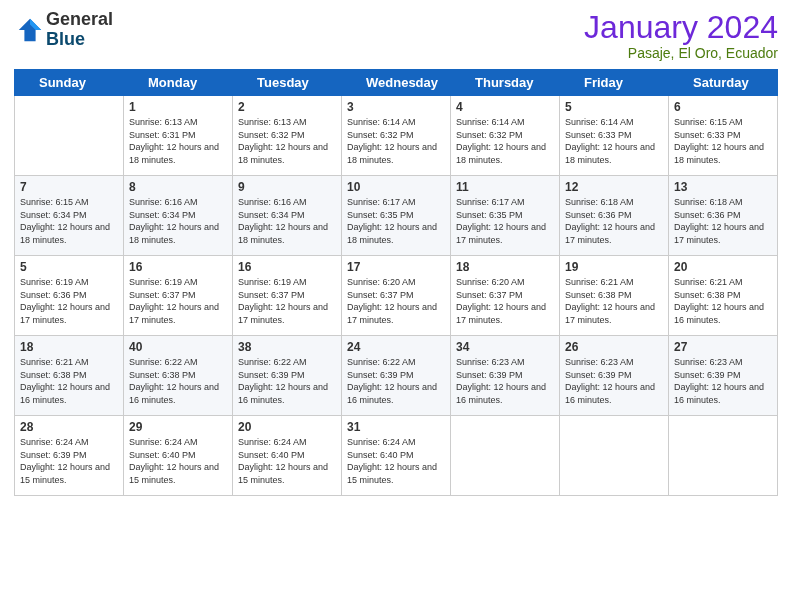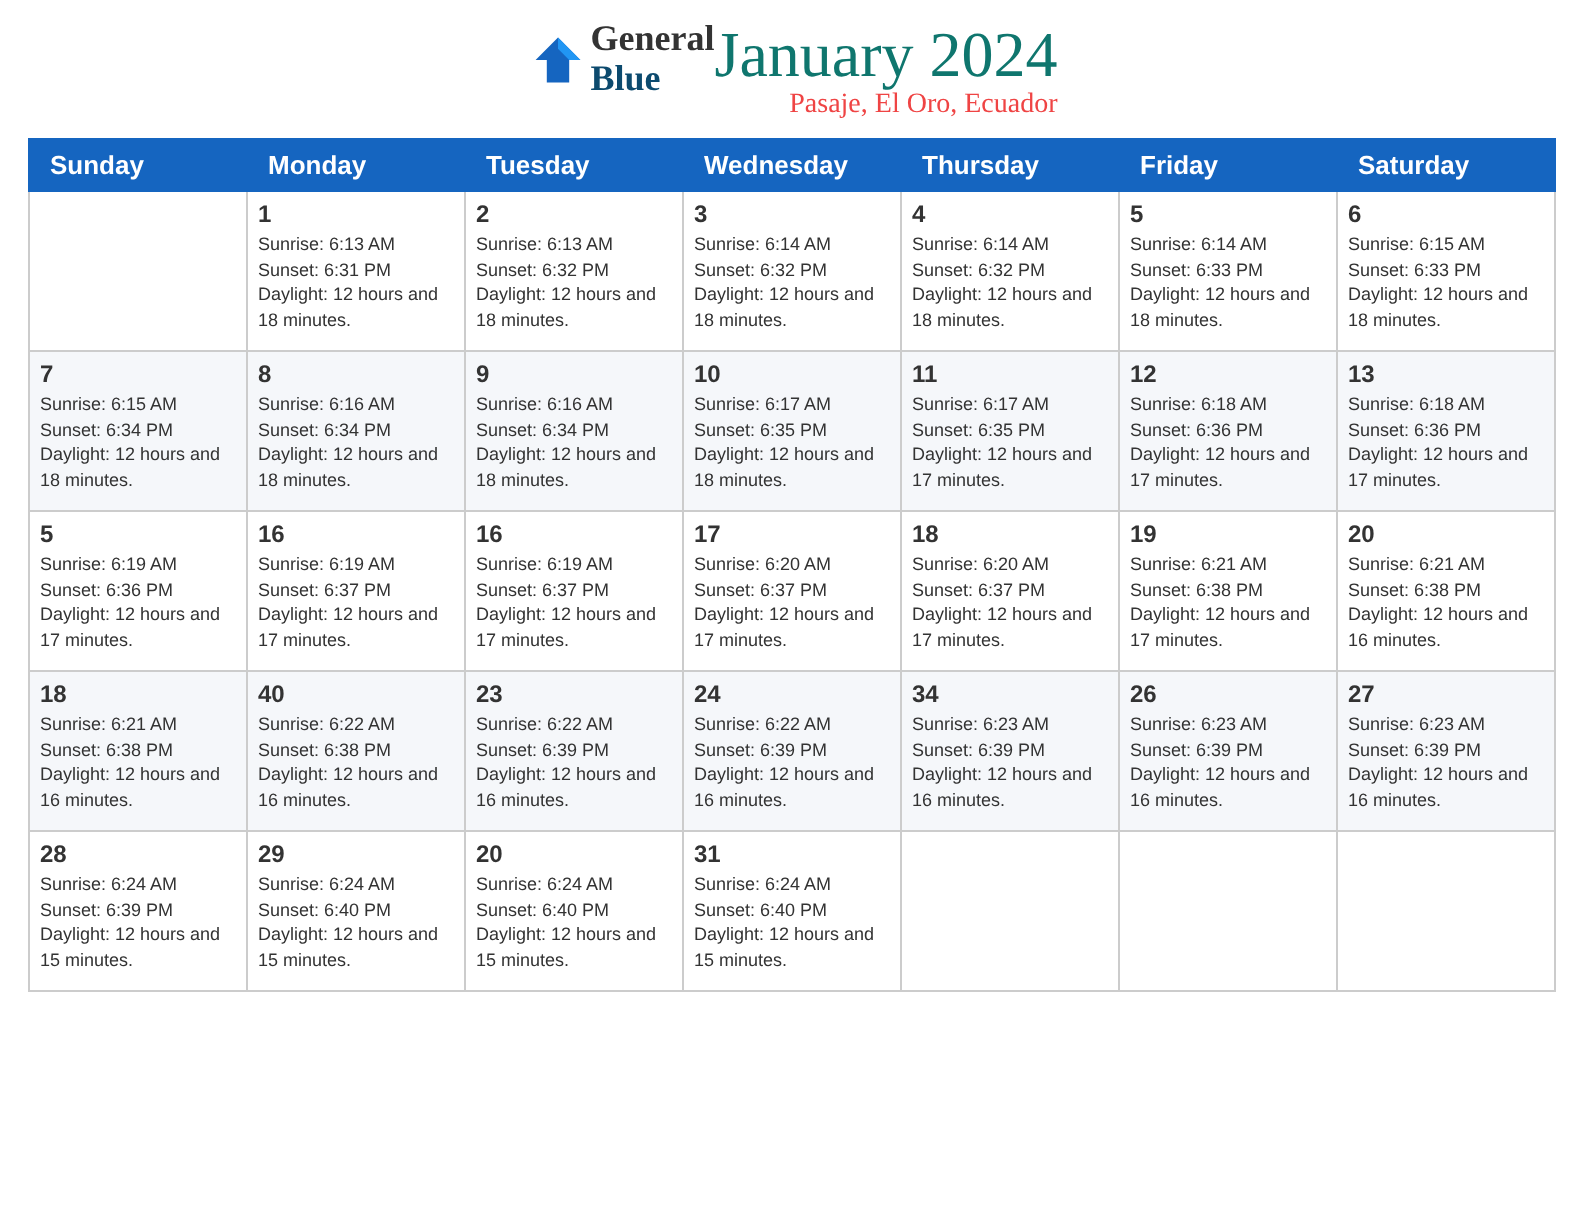--- a/index.html
+++ b/index.html
@@ -11,24 +11,23 @@
       overflow: hidden;
     }
     .page {
       width: 792px;
       height: 612px;
       background: #fff;
       padding: 10px 14px 10px 14px;
     }
     .header {
       display: flex;
-      justify-content: center;
+      justify-content: space-between;
       align-items: flex-start;
       margin-bottom: 8px;
-      font-family: Liberation Serif, serif;
     }
     .logo {
       display: flex;
       align-items: center;
       gap: 2px;
     }
     .logo-text {
       display: flex;
       flex-direction: column;
       line-height: 1.1;
@@ -47,37 +46,37 @@
       width: 28px;
       height: 28px;
       margin-left: 2px;
     }
     .title-area {
       text-align: right;
     }
     .month-title {
       font-size: 32px;
       font-weight: normal;
-      color: #0f766e;
+      color: #6d28d9;
       line-height: 1.1;
     }
     .subtitle {
       font-size: 14px;
-      color: #ef4444;
+      color: #4d7c0f;
     }
     .calendar {
       width: 100%;
       border-collapse: collapse;
       table-layout: fixed;
     }
     .calendar th {
       background: #1565c0;
       color: #fff;
       text-align: left;
-      padding: 5px 10px;
+      padding: 5px 24px;
       font-size: 13px;
       font-weight: bold;
       border: 1px solid #1565c0;
     }
     .calendar td {
       border: 1px solid #ccc;
       vertical-align: top;
       padding: 4px 5px;
       font-size: 9.5px;
       color: #333;
@@ -320,21 +319,21 @@
         </td>
           <td>
           <span class="day-number">40</span>
           <div class="day-info">
             <div>Sunrise: 6:22 AM</div>
             <div>Sunset: 6:38 PM</div>
             <div>Daylight: 12 hours and 16 minutes.</div>
           </div>
         </td>
           <td>
-          <span class="day-number">23</span>
+          <span class="day-number">38</span>
           <div class="day-info">
             <div>Sunrise: 6:22 AM</div>
             <div>Sunset: 6:39 PM</div>
             <div>Daylight: 12 hours and 16 minutes.</div>
           </div>
         </td>
           <td>
           <span class="day-number">24</span>
           <div class="day-info">
             <div>Sunrise: 6:22 AM</div>

